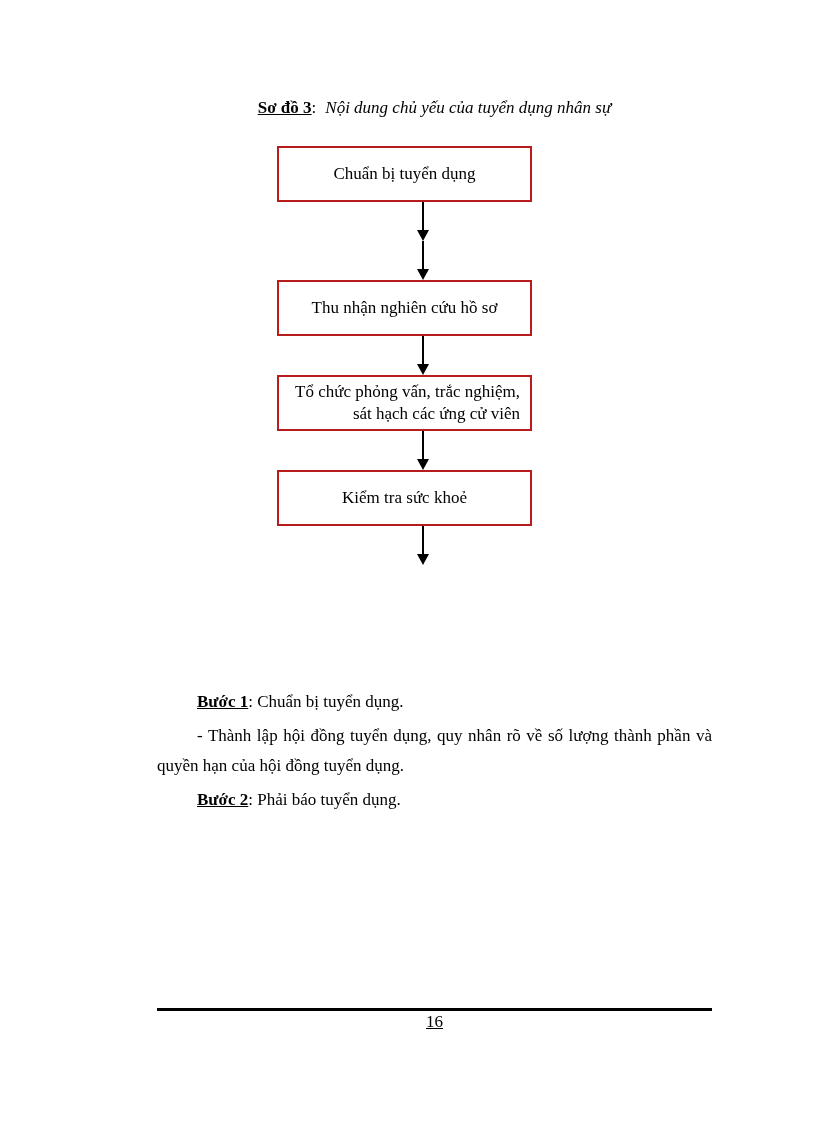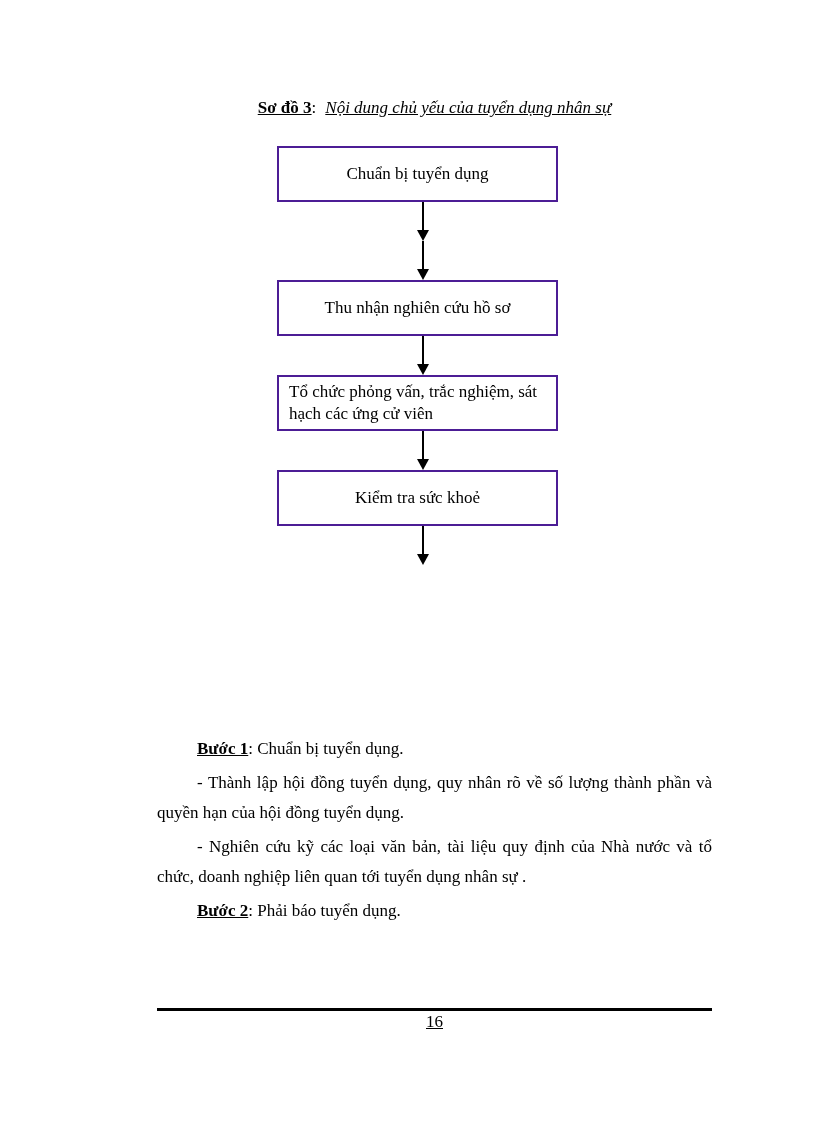--- a/index.html
+++ b/index.html
@@ -26,41 +26,40 @@
     white-space: nowrap;
   }
   .diagram-title .label {
     font-weight: bold;
     text-decoration: underline;
   }
   .diagram-title .colon { font-weight: normal; }
   .diagram-title .caption {
     font-style: italic;
     margin-left: 9px;
-    text-decoration: underline;
   }
 
   
   .flowchart {
     position: absolute;
     top: 146px;
     left: 277px;
     width: 281px;
     display: flex;
     flex-direction: column;
   }
   .flow-box {
-    width: 281px;
+    width: 255px;
     min-height: 56px;
-    border: 2px solid #4c1d95;
+    border: 2px solid #b91c1c;
     background: #ffffff;
     display: flex;
     align-items: center;
     justify-content: center;
-    text-align: left;
+    text-align: right;
     font-size: 17px;
     line-height: 22px;
     padding: 2px 10px;
   }
   .flow-arrow {
     height: 39px;
     display: flex;
     flex-direction: column;
     align-items: center;
     align-self: center;
@@ -75,21 +74,21 @@
     width: 0;
     height: 0;
     border-left: 6px solid transparent;
     border-right: 6px solid transparent;
     border-top: 11px solid #000000;
   }
 
   
   .body-text {
     position: absolute;
-    top: 734px;
+    top: 687px;
     left: 157px;
     width: 555px;
     font-size: 17px;
     line-height: 30px;
     text-align: justify;
   }
   .body-text p { margin: 0 0 4px 0; }
   .step-line { text-indent: 40px; text-align: left; }
   .step-label {
     font-weight: bold;
@@ -157,20 +156,19 @@
     </div>
     <div class="flow-arrow">
       <div class="arrow-line"></div>
       <div class="arrow-head"></div>
     </div>
   </div>
 
   <div class="body-text">
     <p class="step-line"><span class="step-label">Bước 1</span><span>: Chuẩn bị tuyển dụng.</span></p>
     <p class="para">- Thành lập hội đồng tuyển dụng, quy nhân rõ về số lượng thành phần và quyền hạn của hội đồng tuyển dụng.</p>
-    <p class="para">- Nghiên cứu kỹ các loại văn bản, tài liệu quy định của Nhà nước và tổ chức, doanh nghiệp liên quan tới tuyển dụng nhân sự .</p>
     <p class="step-line"><span class="step-label">Bước 2</span><span>: Phải báo tuyển dụng.</span></p>
   </div>
 
   <div class="footer-rule"></div>
   <div class="page-number">16</div>
 
 </div>
 
 </body></html>

